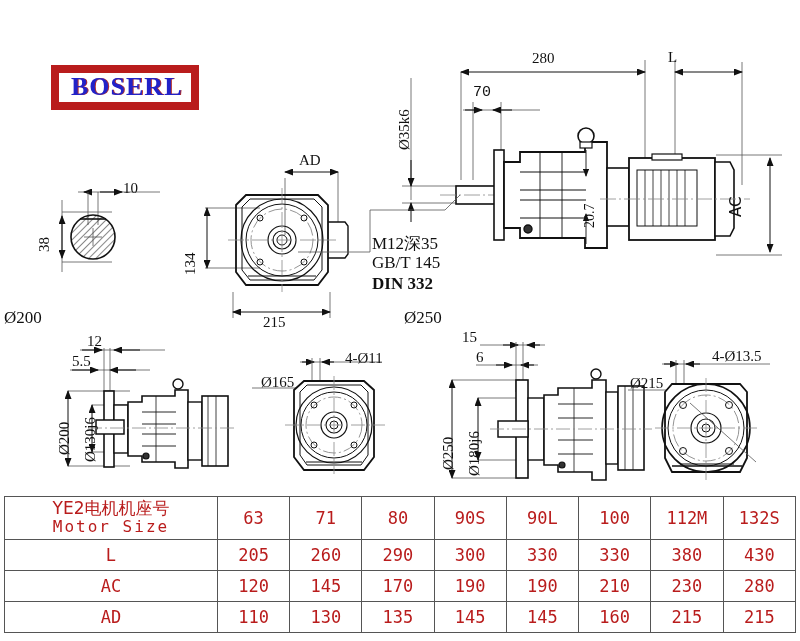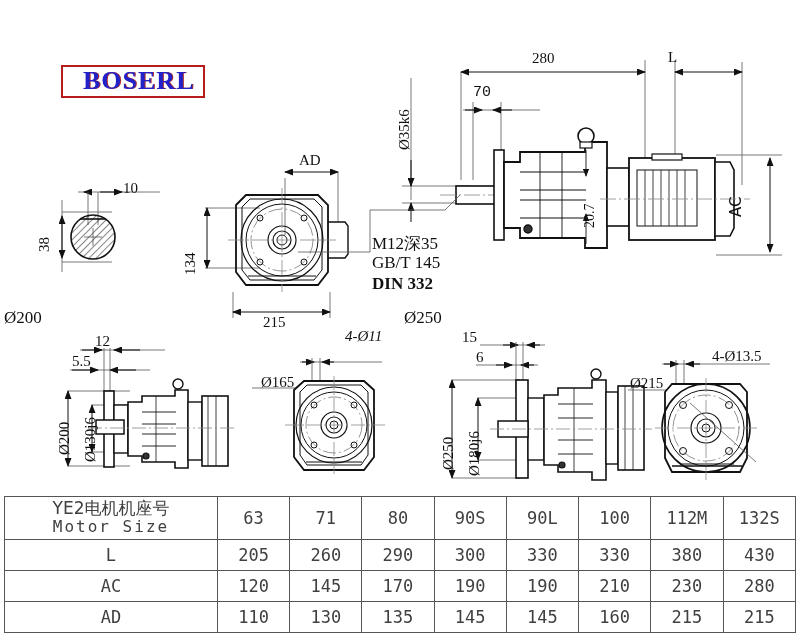--- a/index.html
+++ b/index.html
@@ -14,24 +14,24 @@
   #root{position:relative;width:800px;height:641px;}
 
   
   .title{
     position:absolute;left:55px;top:20px;
     font-family:"Liberation Serif", serif;
     font-weight:bold;font-size:27px;letter-spacing:0px;
     white-space:nowrap;
   }
   .logo{
-    position:absolute;left:61px;top:65px;
-    border:2px solid #b91c1c;
+    position:absolute;left:51px;top:65px;
+    border:8px solid #b91c1c;
     background:#fff;
-    padding:0px 8px 2px 20px;
+    padding:0px 8px 2px 12px;
   }
   .logo span{
     font-family:"Liberation Serif", serif;
     font-weight:bold;font-size:26px;
     color:#2222c8;
     letter-spacing:1px;
     text-shadow:1px 0 0 #b03030;
     line-height:1.05;
     display:block;
   }
@@ -60,21 +60,21 @@
     font-family:"DejaVu Sans Mono", monospace;
     font-size:17px;
     background:#fff;
   }
   .spec-table td{
     border:1px solid #555;
     text-align:center;
     vertical-align:middle;
     height:30px;
     padding:0;
-    color:#404040;
+    color:#b91c1c;
   }
   .spec-table tr:first-child td{height:42px;}
   .spec-table td.rowhead{width:215px;}
   .spec-table td.datacell{width:72px;}
   .hdr-cn{display:block;font-family:"DejaVu Sans", sans-serif;font-size:17px;line-height:1.05;}
   .hdr-en{display:block;font-family:"DejaVu Sans Mono", monospace;font-size:16px;letter-spacing:2px;line-height:1.1;}
 </style>
 </head>
 <body>
 
@@ -384,27 +384,27 @@
   <div class="dim" style="left:668px;top:49px;">L</div>
   <div class="dim" style="left:473px;top:84px;font-family:Liberation Mono, monospace;">70</div>
   <div class="dim rot" style="left:396px;top:150px;">Ø35k6</div>
   <div class="dim rot" style="left:727px;top:217px;font-family:'DejaVu Sans',sans-serif;">AC</div>
   <div class="dim rot" style="left:582px;top:228px;font-size:14px;">20.7</div>
   <div class="dim" style="left:372px;top:232px;font-size:17px;">M12深35</div>
   <div class="dim" style="left:372px;top:253px;font-size:17px;">GB/T 145</div>
   <div class="dim" style="left:372px;top:274px;font-size:17px;font-weight:bold;">DIN 332</div>
 
   <div class="dim" style="left:4px;top:308px;font-size:17px;">Ø200</div>
-  <div class="dim" style="left:95px;top:333px;">12</div>
+  <div class="dim" style="left:87px;top:333px;">12</div>
   <div class="dim" style="left:72px;top:353px;">5.5</div>
   <div class="dim rot" style="left:56px;top:455px;">Ø200</div>
   <div class="dim rot" style="left:82px;top:462px;">Ø130j6</div>
 
   <div class="dim" style="left:255px;top:374px;margin-left:6px;">Ø165</div>
-  <div class="dim" style="left:345px;top:328px;font-style:italic;">4-Ø11</div>
+  <div class="dim" style="left:345px;top:350px;">4-Ø11</div>
 
   <div class="dim" style="left:404px;top:308px;font-size:17px;">Ø250</div>
   <div class="dim" style="left:462px;top:329px;">15</div>
   <div class="dim" style="left:476px;top:349px;">6</div>
   <div class="dim rot" style="left:440px;top:470px;">Ø250</div>
   <div class="dim rot" style="left:466px;top:476px;">Ø180j6</div>
 
   <div class="dim" style="left:630px;top:375px;">Ø215</div>
   <div class="dim" style="left:712px;top:348px;">4-Ø13.5</div>
 

